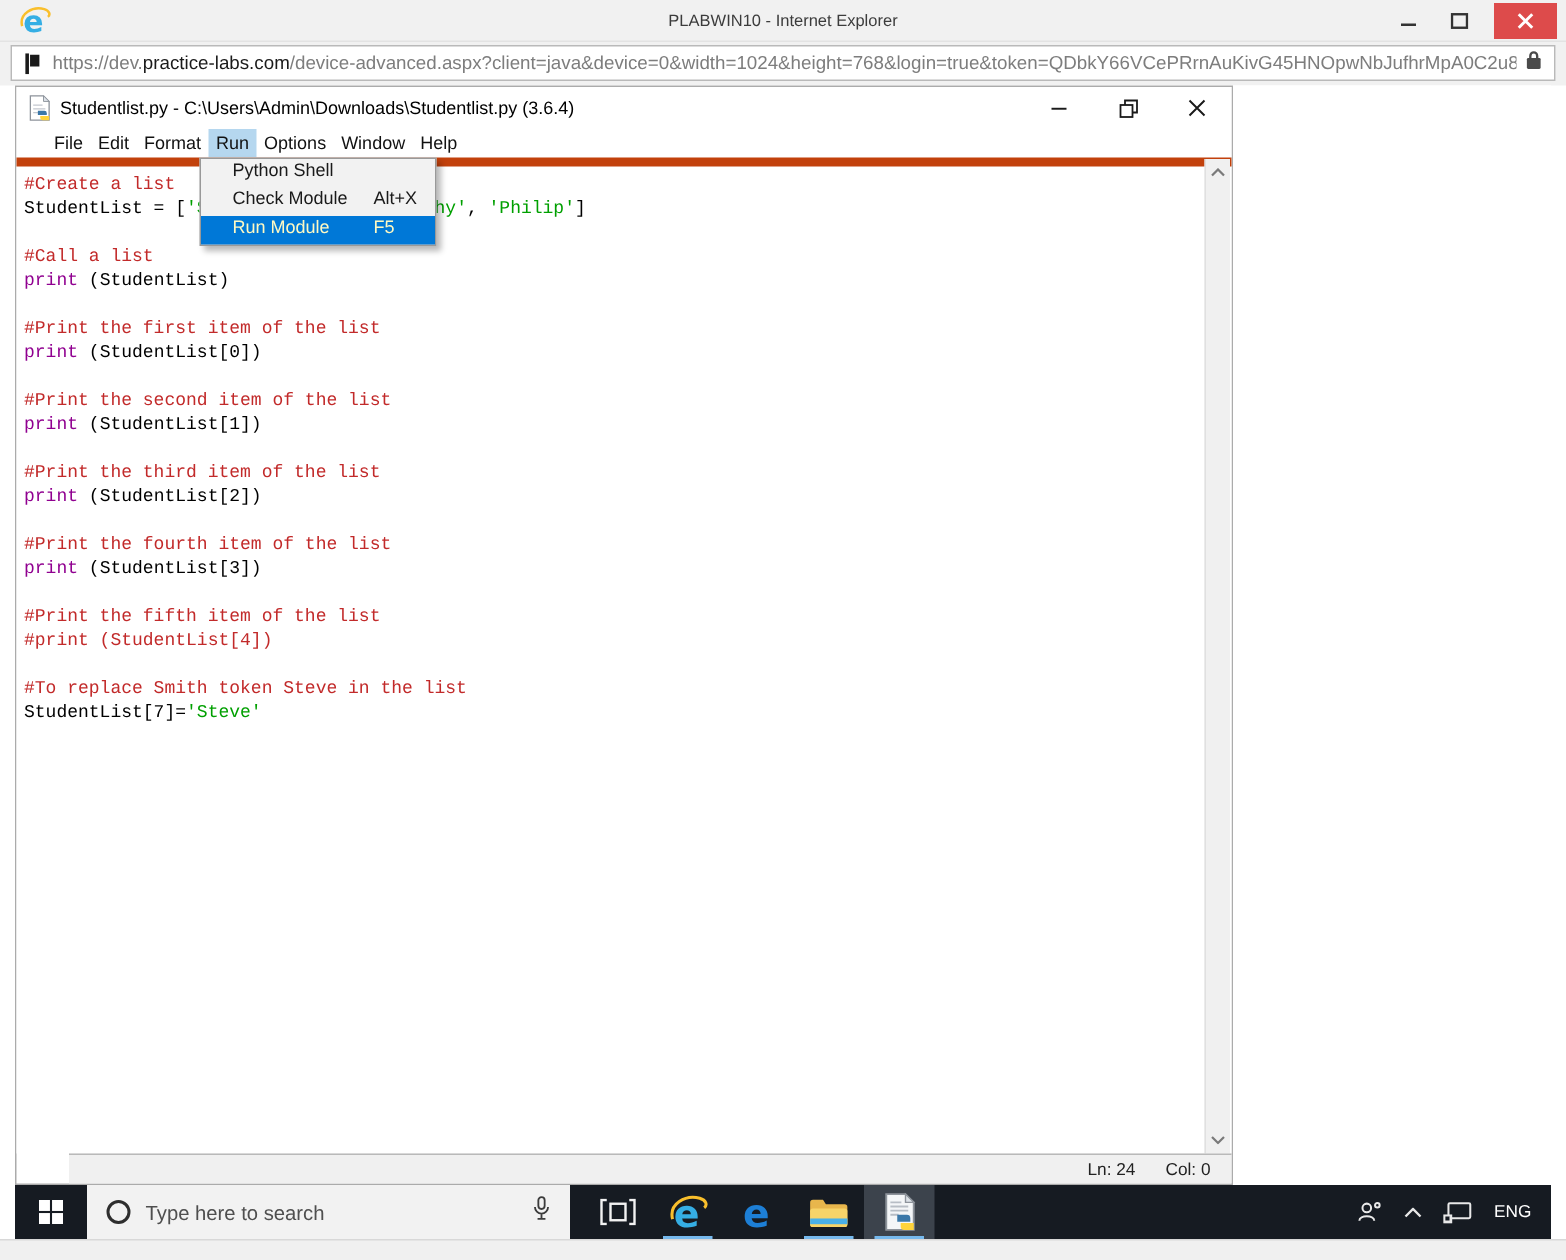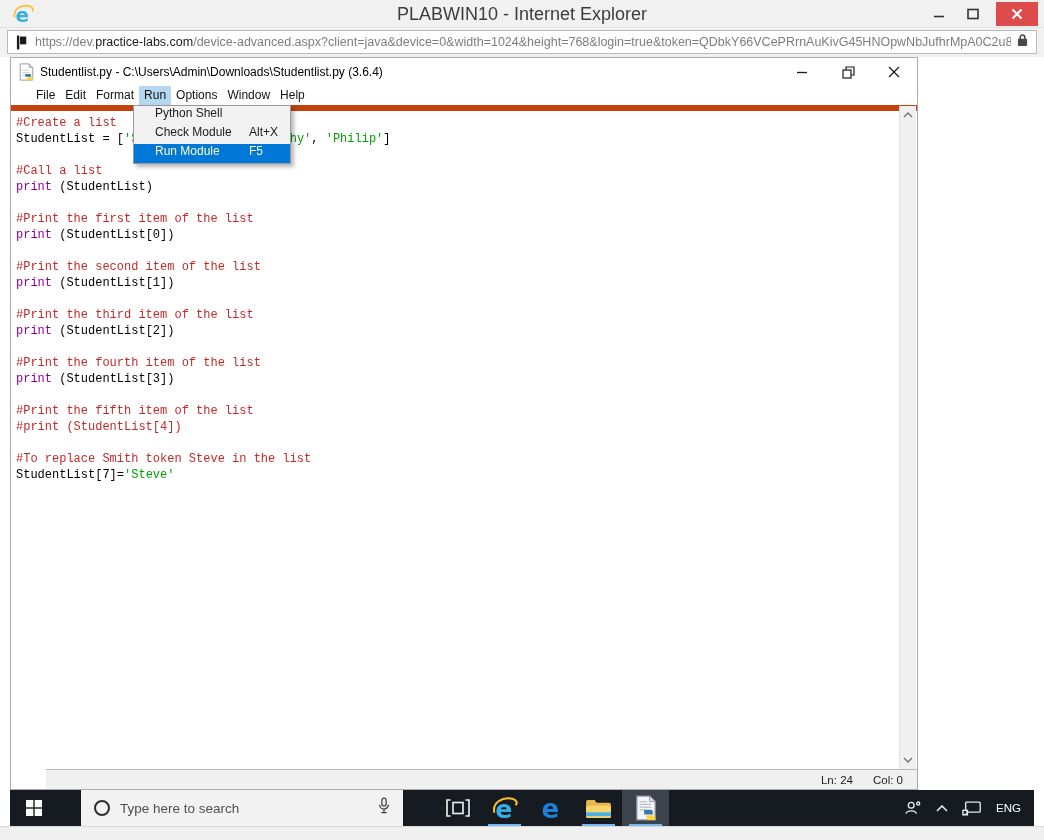--- a/index.html
+++ b/index.html
@@ -1,36 +1,36 @@
 <!DOCTYPE html>
 <html style="--selection_blue: #0078d7; --menu_highlight: #b5d7ef; --comment_red: #c22a2a; --string_green: #00a000; --builtin_purple: #900090; --close_red: #dd4b4b; --taskbar_bg: #161b22; --underline_blue: #76b9ed;"><head>
 <meta charset="utf-8">
 <style>
   * { margin:0; padding:0; box-sizing:border-box; }
   html,body { width:1044px; height:840px; background:#ffffff; font-family:"Liberation Sans", sans-serif; overflow:hidden; }
 
   
   .ie-titlebar { position:absolute; left:0; top:0; width:1044px; height:28px; background:#f1f1f1; border-bottom:1px solid #e3e3e3; }
   .ie-logo { position:absolute; left:12px; top:3px; width:22px; height:22px; }
-  .ie-title { position:absolute; left:0; right:0; top:0; height:28px; line-height:28px; text-align:center; font-size:18px; color:#3c3c3c; }
+  .ie-title { position:absolute; left:0; right:0; top:0; height:28px; line-height:28px; text-align:center; font-size:11px; color:#3c3c3c; }
   .ie-btns { position:absolute; right:6px; top:0; height:28px; display:flex; align-items:center; }
   .ie-btn { width:34px; height:26px; display:flex; align-items:center; justify-content:center; }
   .ie-btn-close { width:42px; height:24px; background:var(--close_red,#dd4b4b); display:flex; align-items:center; justify-content:center; margin-left:6px; }
 
   .ie-urlbar { position:absolute; left:0; top:28px; width:1044px; height:29px; background:#f1f1f1; padding:2px 7px 3px 7px; }
   .url-input { width:100%; height:24px; background:#fff; border:1px solid #b9b9b9; display:flex; align-items:center; padding:0 8px; white-space:nowrap; overflow:hidden; }
   .url-text { font-size:12.5px; overflow:hidden; white-space:nowrap; flex:1 1 auto; }
   .url-dim { color:#7d7d7d; } .url-domain { color:#1a1a1a; }
   .url-lock { flex:0 0 auto; margin-left:6px; }
 
   
   .desktop { position:absolute; left:10px; top:57px; width:1024px; height:769px; background:#fff; }
 
   
-  .idle-window { position:absolute; left:0; top:0; width:908px; height:733px; background:#fff; border:1px solid #ababab; }
+  .idle-window { position:absolute; left:0; top:0; width:812px; height:733px; background:#fff; border:1px solid #ababab; }
   .idle-titlebar { position:absolute; left:0; top:0; right:0; height:28px; display:flex; align-items:center; padding-left:8px; background:#fff; }
   .idle-title { font-size:12px; color:#000; margin-left:6px; }
   .idle-btns { margin-left:auto; display:flex; height:28px; }
   .idle-btn { width:46px; height:28px; display:flex; align-items:center; justify-content:center; }
 
   .idle-menubar { position:absolute; left:0; top:28px; right:0; height:19px; display:flex; align-items:stretch; font-size:12px; color:#111; padding-left:20px; background:#fff; }
   .menu-item { padding:2px 5px 0 5px; }
   .menu-item.active { background:var(--menu_highlight,#b5d7ef); }
 
   .editor { position:absolute; left:0; top:47px; right:0; bottom:20px; border-top:6px solid #c2410c; background:#fff;
@@ -49,21 +49,21 @@
                     display:flex; justify-content:flex-end; align-items:center; gap:20px; padding-right:14px; font-size:11.5px; color:#222;margin-left:35px; }
 
   
   .run-dropdown { position:absolute; left:122px; top:47px; width:158px; background:#f2f2f2; border:1px solid #999;
                   box-shadow:3px 3px 4px rgba(0,0,0,0.28); z-index:20; font-size:12px; }
   .dd-item { height:19px; display:flex; align-items:flex-start; padding-left:21px; color:#1a1a1a; }
   .dd-label { width:94px; }
   .dd-item.selected { background:var(--selection_blue,#0078d7); color:#fef9c3; }
 
   
-  .taskbar { position:absolute; left:0; top:733px; width:1024px; height:36px; background:var(--taskbar_bg,#161b22); display:flex; align-items:stretch;gap:23px; }
+  .taskbar { position:absolute; left:0; top:733px; width:1024px; height:36px; background:var(--taskbar_bg,#161b22); display:flex; align-items:stretch; }
   .tb-start { width:48px; display:flex; align-items:center; justify-content:center; }
   .tb-search { width:322px; background:#f2f2f2; display:flex; align-items:center; }
   .cortana-ring { width:16px; height:16px; border:2.5px solid #2e2e2e; border-radius:50%; margin:0 10px 0 13px; flex:0 0 auto; }
   .search-ph { font-size:13.5px; color:#4f4f4f; flex:1 1 auto; }
   .search-mic { margin-right:12px; flex:0 0 auto; }
   .tb-icons { display:flex; margin-left:8px; }
   .tb-icon { width:47px; position:relative; display:flex; align-items:center; justify-content:center; }
   .tb-icon.open::after { content:""; position:absolute; left:7px; right:7px; bottom:0; height:2px; background:var(--underline_blue,#76b9ed); }
   .tb-icon.focused { background:#3c434c; }
   .tb-tray { margin-left:auto; display:flex; align-items:center; padding-right:6px; }

